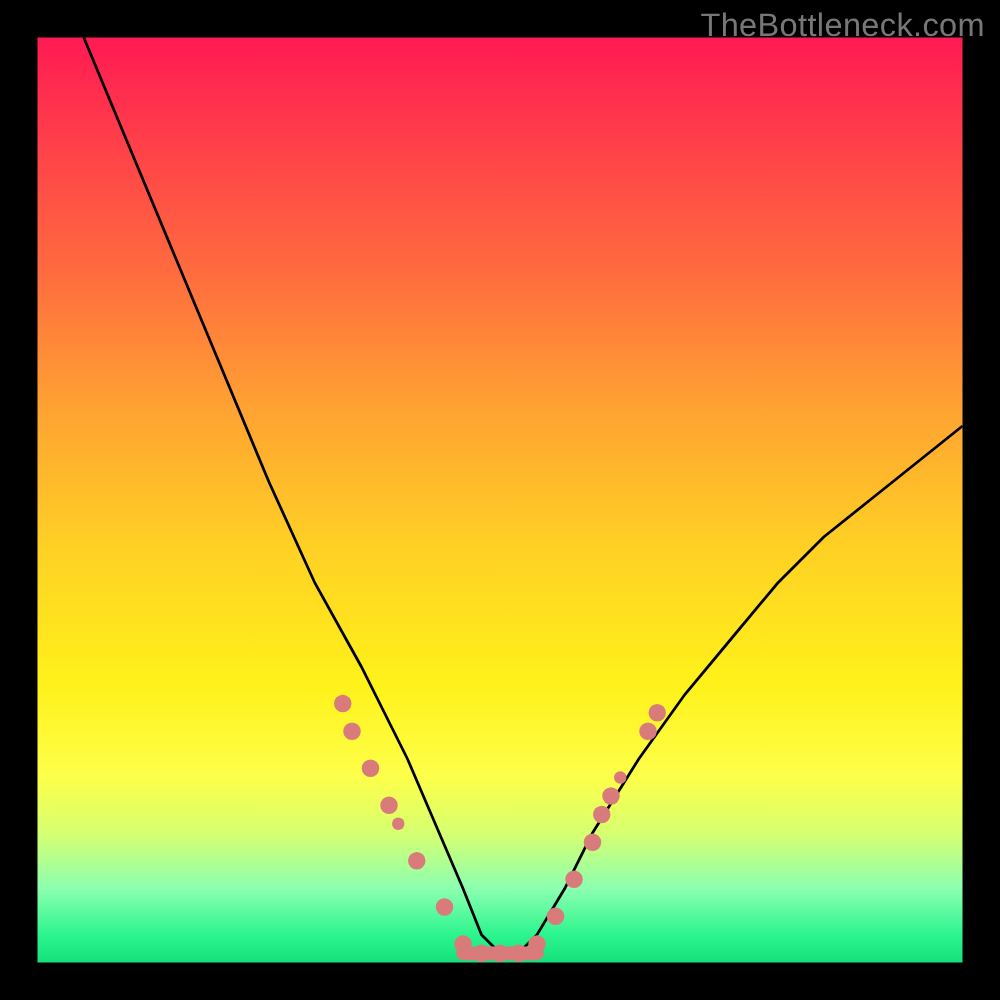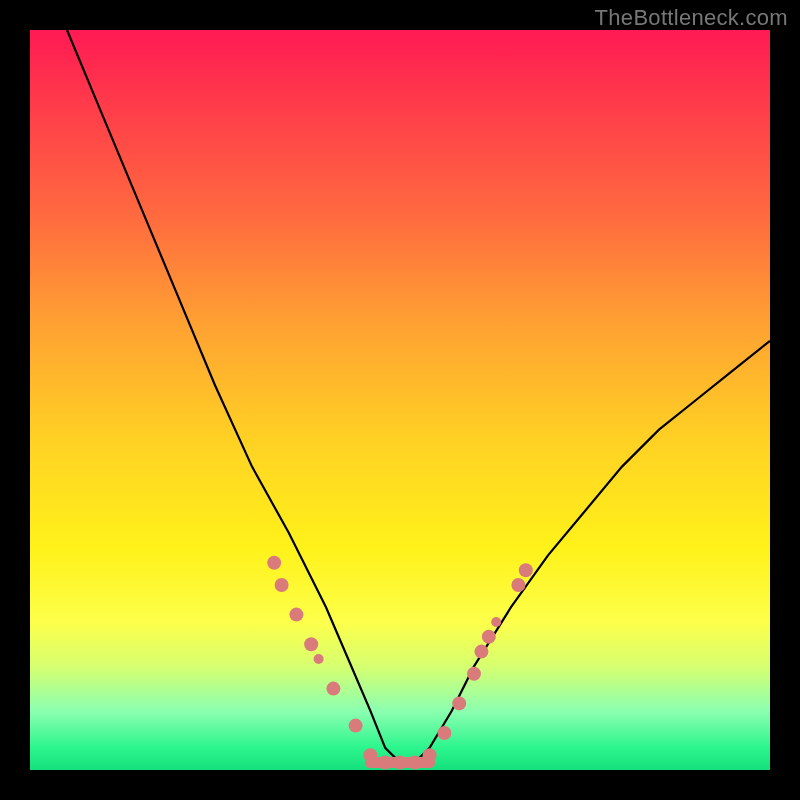--- a/index.html
+++ b/index.html
@@ -36,21 +36,21 @@
       #8cffb0 92%,
       #2cf58d 97%,
       #15e07c 100%
     );
   }
   .watermark {
     position: absolute;
     top: 5px;
     right: 12px;
     color: #777;
-    font-size: 22px;
+    font-size: 26px;
     font-weight: 500;
     letter-spacing: 0.3px;
     z-index: 10;
     text-align: right;
   }
   svg.curve {
     position: absolute;
     left: 0;
     top: 0;
     width: 740px;

